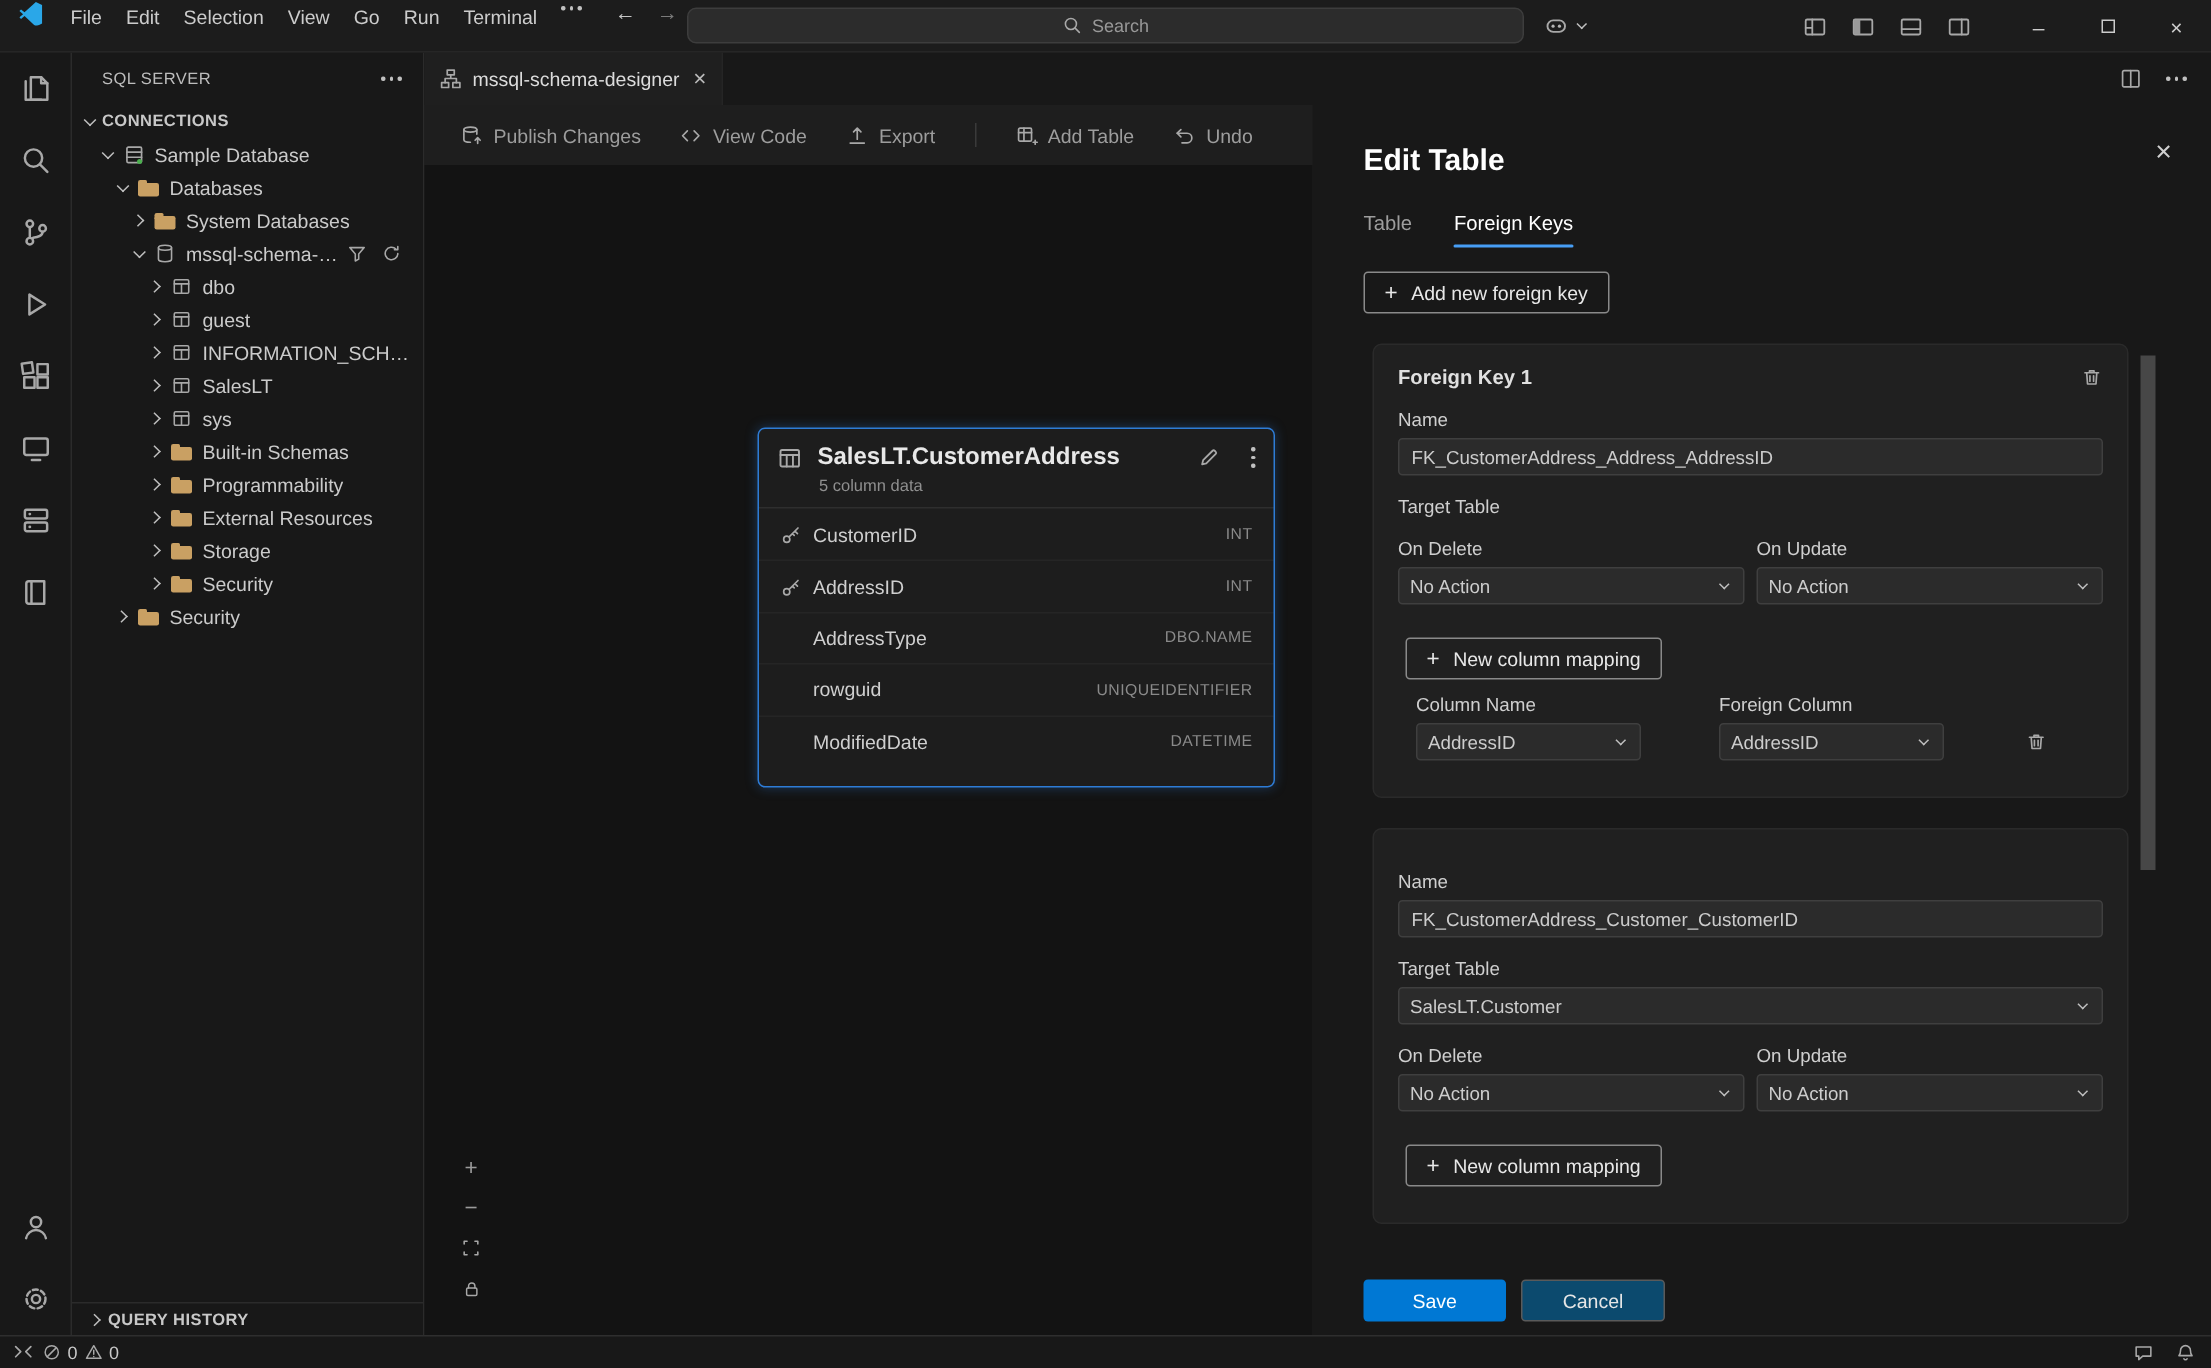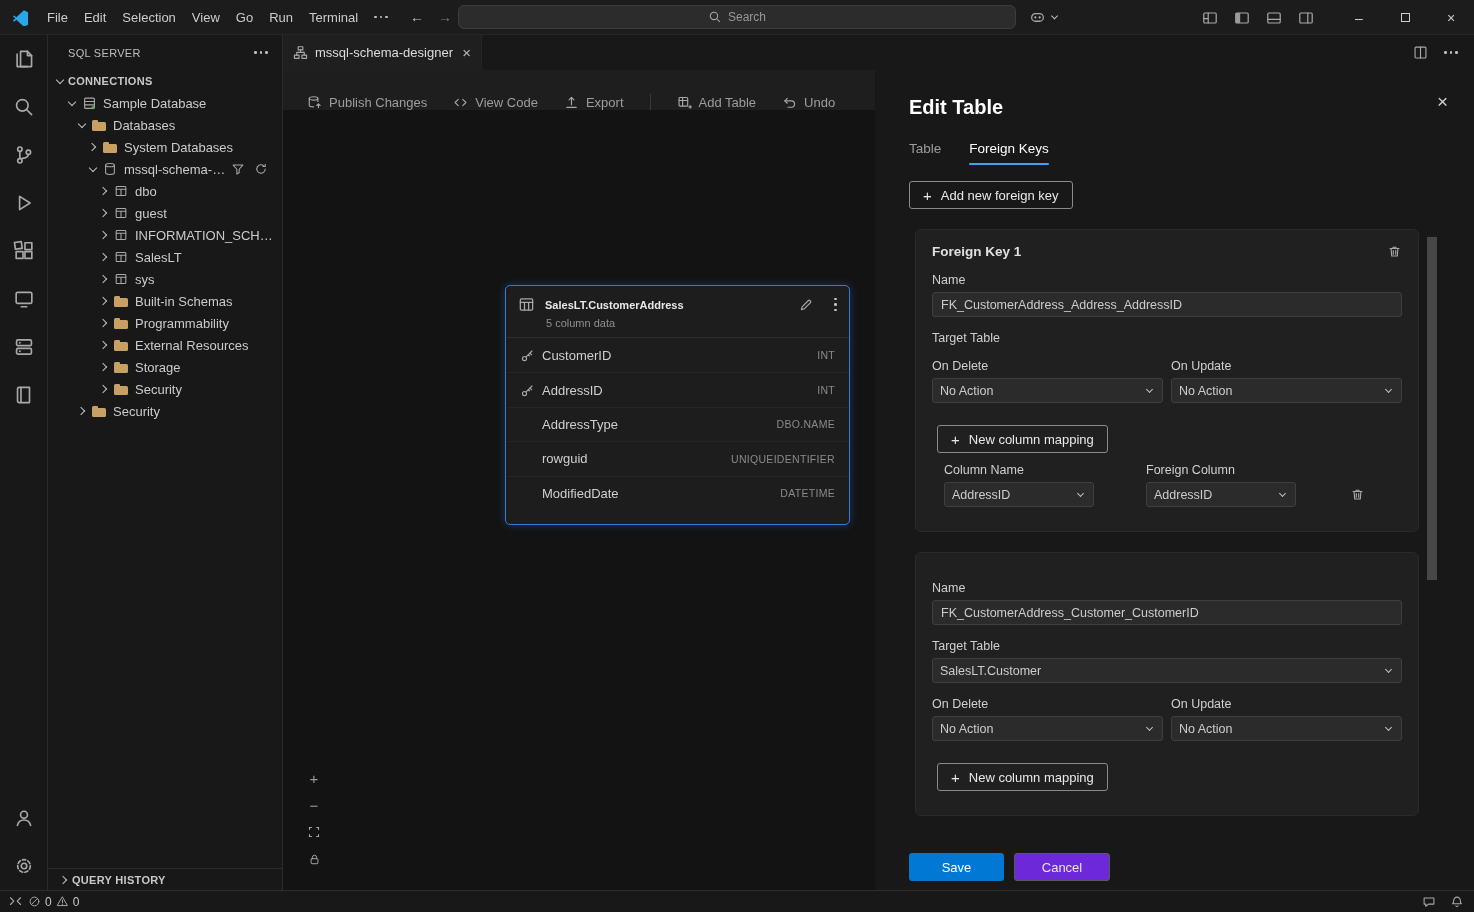--- a/index.html
+++ b/index.html
@@ -16,21 +16,21 @@
   .chev.sm{width:12px;height:12px;flex:0 0 12px}
   .chev.sm::before{width:4px;height:4px}
   .dots{display:inline-flex;gap:3px;align-items:center;justify-content:center}
   .dots i{width:2.6px;height:2.6px;border-radius:50%;background:#c0c0c0;display:block}
   .dots.v{flex-direction:column}
   .ico-folder{width:14px;height:12px;position:relative;flex:0 0 14px;display:inline-block}
   .ico-folder::before{content:"";position:absolute;left:0;top:3px;right:0;bottom:0;background:#c9a063;border-radius:1.5px}
   .ico-folder::after{content:"";position:absolute;left:0;top:1px;width:6px;height:4px;background:#c9a063;border-radius:1.5px 1px 0 0}
 
   
-  .titlebar{height:35px;flex:0 0 35px;background:#1c1c1c;display:flex;align-items:center;position:relative;border-bottom:1px solid #262626}
+  .titlebar{height:35px;flex:0 0 35px;background:#1c1c1c;display:flex;align-items:flex-start;position:relative;border-bottom:1px solid #262626}
   .vslogo{margin:0 10px 0 12px;display:flex}
   .menu-item{padding:4px 8px;color:#ccc;font-size:13px;border-radius:4px;cursor:default}
   .menu-more{padding:4px 8px}
   .nav-arrows{display:flex;gap:14px;margin-left:14px;font-size:14px;color:#c5c5c5}
   .nav-arrows .fwd{color:#7a7a7a}
   .searchbox{position:absolute;left:50%;top:50%;transform:translate(-50%,-50%);width:558px;height:24px;
     background:#2c2c2c;border:1px solid #3d3d3d;border-radius:6px;display:flex;align-items:center;justify-content:center;
     gap:6px;color:#989898;font-size:12px}
   .copilot{position:absolute;left:calc(50% + 292px);top:50%;transform:translateY(-50%);display:flex;align-items:center;gap:2px}
   .tb-right{position:absolute;right:0;top:0;height:35px;display:flex;align-items:center}
@@ -63,31 +63,31 @@
   
   .editor{flex:1;display:flex;flex-direction:column;min-width:0}
   .tabbar{height:35px;flex:0 0 35px;background:#181818;display:flex;align-items:stretch}
   .tab{width:199px;background:#1f1f1f;display:flex;align-items:center;gap:7px;padding:0 10px;border-right:1px solid #252525}
   .tab-title{font-size:13px;color:#dcdcdc;white-space:nowrap;overflow:hidden;text-overflow:ellipsis}
   .tab-close{margin-left:auto;font-size:15px;color:#b9b9b9;line-height:1}
   .tab-actions{margin-left:auto;display:flex;align-items:center;gap:16px;padding-right:16px}
 
   .editor-content{flex:1;display:flex;min-height:0}
   .designer{width:592px;flex:0 0 592px;display:flex;flex-direction:column;background:#1e1e1e;min-height:0}
-  .toolbar{height:40px;flex:0 0 40px;display:flex;align-items:flex-end;padding-left:24px;gap:26px;background:#1e1e1e}
+  .toolbar{height:40px;flex:0 0 40px;display:flex;align-items:center;padding-left:24px;gap:26px;background:#1e1e1e}
   .tool-btn{display:inline-flex;align-items:center;gap:7px;color:#9d9d9d;font-size:13px}
   .tool-sep{width:1px;height:16px;background:#3a3a3a}
   .canvas{flex:1;background:#131313;position:relative;overflow:hidden}
 
   
   .table-card{position:absolute;left:222px;top:175px;width:345px;height:240px;background:#1d1d1d;
     border:1px solid #2e7cd6;border-radius:5px;box-shadow:0 0 8px rgba(46,124,214,.35);display:flex;flex-direction:column}
   .card-head{padding:10px 12px 8px 12px;border-bottom:1px solid rgba(255,255,255,.08)}
   .card-head-row{display:flex;align-items:center;gap:10px}
-  .card-title{font-size:11px;font-weight:600;color:#e8e8e8;flex:1;white-space:nowrap;overflow:hidden;text-overflow:ellipsis}
+  .card-title{font-size:16px;font-weight:600;color:#e8e8e8;flex:1;white-space:nowrap;overflow:hidden;text-overflow:ellipsis}
   .card-sub{font-size:11px;color:#8f8f8f;margin:4px 0 0 28px}
   .card-rows{flex:1;display:flex;flex-direction:column}
   .col-row{height:34.4px;display:flex;align-items:center;padding:0 14px;border-top:1px solid rgba(255,255,255,.04)}
   .col-row:first-child{border-top:none}
   .col-key{width:16px;flex:0 0 16px;margin-right:6px;display:inline-flex}
   .col-key.empty{visibility:hidden}
   .col-name{font-size:13px;color:#cfcfcf;flex:1;white-space:nowrap;overflow:hidden;text-overflow:ellipsis}
   .col-type{font-size:10.5px;color:#8a8a8a;letter-spacing:.3px}
 
   .zoom-controls{position:absolute;left:22px;bottom:22px;display:flex;flex-direction:column;gap:9px;align-items:center}
@@ -119,21 +119,21 @@
   .two-col .col{flex:1}
   .map-btn{margin-left:5px;margin-top:22px}
   .map-row{display:flex;margin:10px 0 0 12px;align-items:flex-end}
   .map-col{width:150px}
   .map-gap{width:52px}
   .map-trash{margin-left:54px;margin-bottom:5px}
   .panel-footer{position:absolute;left:0;right:0;bottom:0;height:46px;background:#181818;display:flex;align-items:center;
     padding-left:34px;gap:10px}
   .btn-primary{width:95px;height:28px;background:#0078d4;color:#fff;border:none;border-radius:3px;font-size:13px;
     display:flex;align-items:center;justify-content:center;font-family:inherit}
-  .btn-secondary{width:96px;height:28px;background:#6d28d9;color:#e6e6e6;border:1px solid #5a5a5a;border-radius:3px;
+  .btn-secondary{width:96px;height:28px;background:#0c4a6e;color:#e6e6e6;border:1px solid #5a5a5a;border-radius:3px;
     font-size:13px;display:flex;align-items:center;justify-content:center;font-family:inherit}
   .panel-scrollbar{position:absolute;right:37px;top:167px;width:10px;height:343px;background:#474747}
 
   
   .statusbar{height:22px;flex:0 0 22px;background:#181818;border-top:1px solid #2e2e2e;display:flex;align-items:center;
     padding:0 10px 0 8px;gap:5px;font-size:12px;color:#c8c8c8}
   .sb-group{display:flex;align-items:center;gap:4px}
   .sb-right{margin-left:auto;display:flex;align-items:center;gap:14px}
 </style>
 </head>

